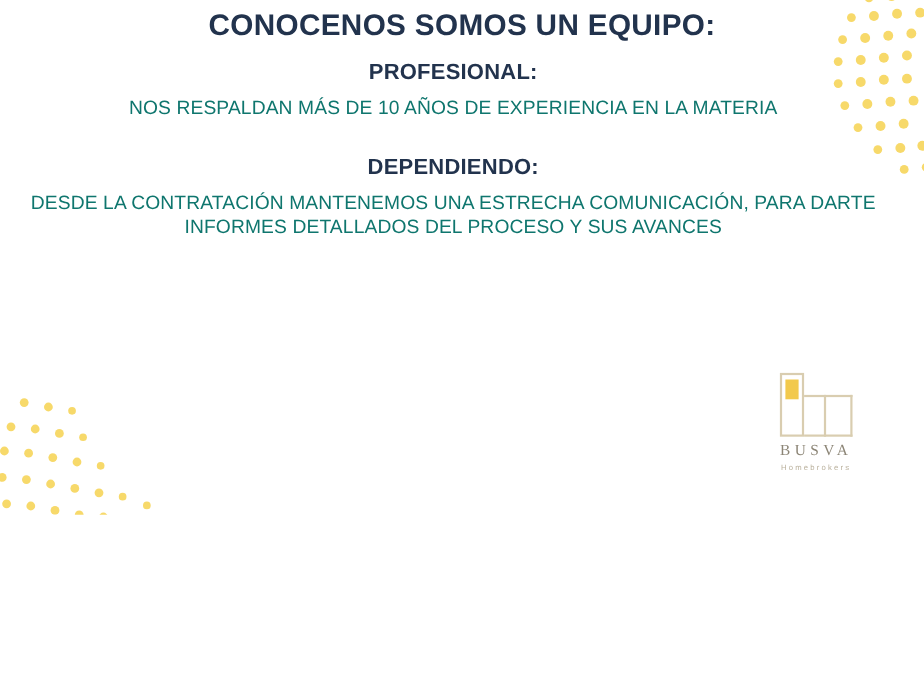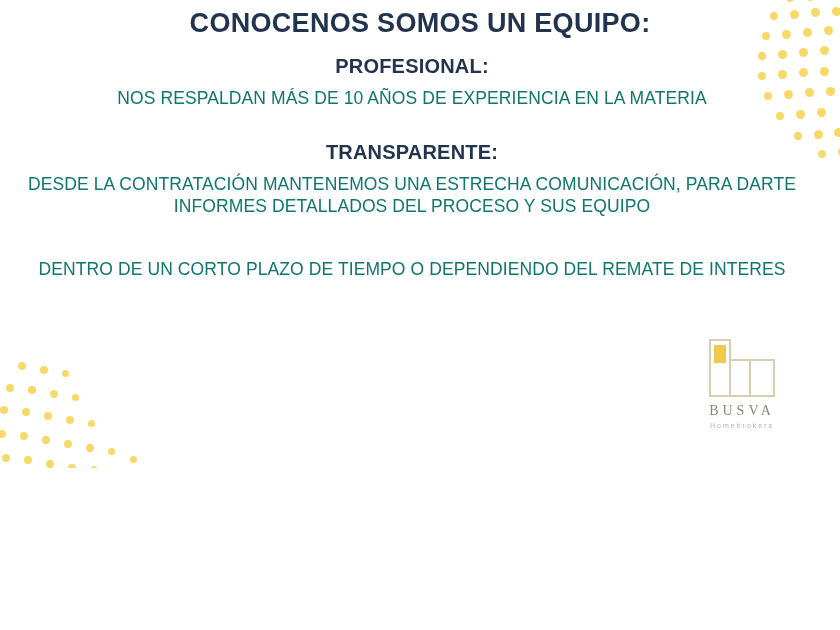--- a/index.html
+++ b/index.html
@@ -213,28 +213,27 @@
   <div class="content">
 
     <div class="block">
       <p class="heading">PROFESIONAL:</p>
       <p class="body-text">NOS RESPALDAN MÁS DE 10 AÑOS DE EXPERIENCIA EN LA MATERIA</p>
     </div>
 
     <div class="gap-md"></div>
 
     <div class="block">
-      <p class="heading">TRANSPARENTE:</p>
-      <p class="body-text">DESDE LA CONTRATACIÓN MANTENEMOS UNA ESTRECHA COMUNICACIÓN, PARA DARTE INFORMES DETALLADOS DEL PROCESO Y SUS EQUIPO</p>
+      <p class="heading">DEPENDIENDO:</p>
+      <p class="body-text">DESDE LA CONTRATACIÓN MANTENEMOS UNA ESTRECHA COMUNICACIÓN, PARA DARTE INFORMES DETALLADOS DEL PROCESO Y SUS AVANCES</p>
     </div>
 
     <div class="gap-lg"></div>
 
     <div class="block">
-      <p class="body-text">DENTRO DE UN CORTO PLAZO DE TIEMPO O  DEPENDIENDO DEL REMATE DE INTERES</p>
     </div>
 
     <div class="gap-md"></div>
 
 
   </div>
 
   <div class="logo">
     <div class="logo-mark">
       <div class="b-tall"></div>

